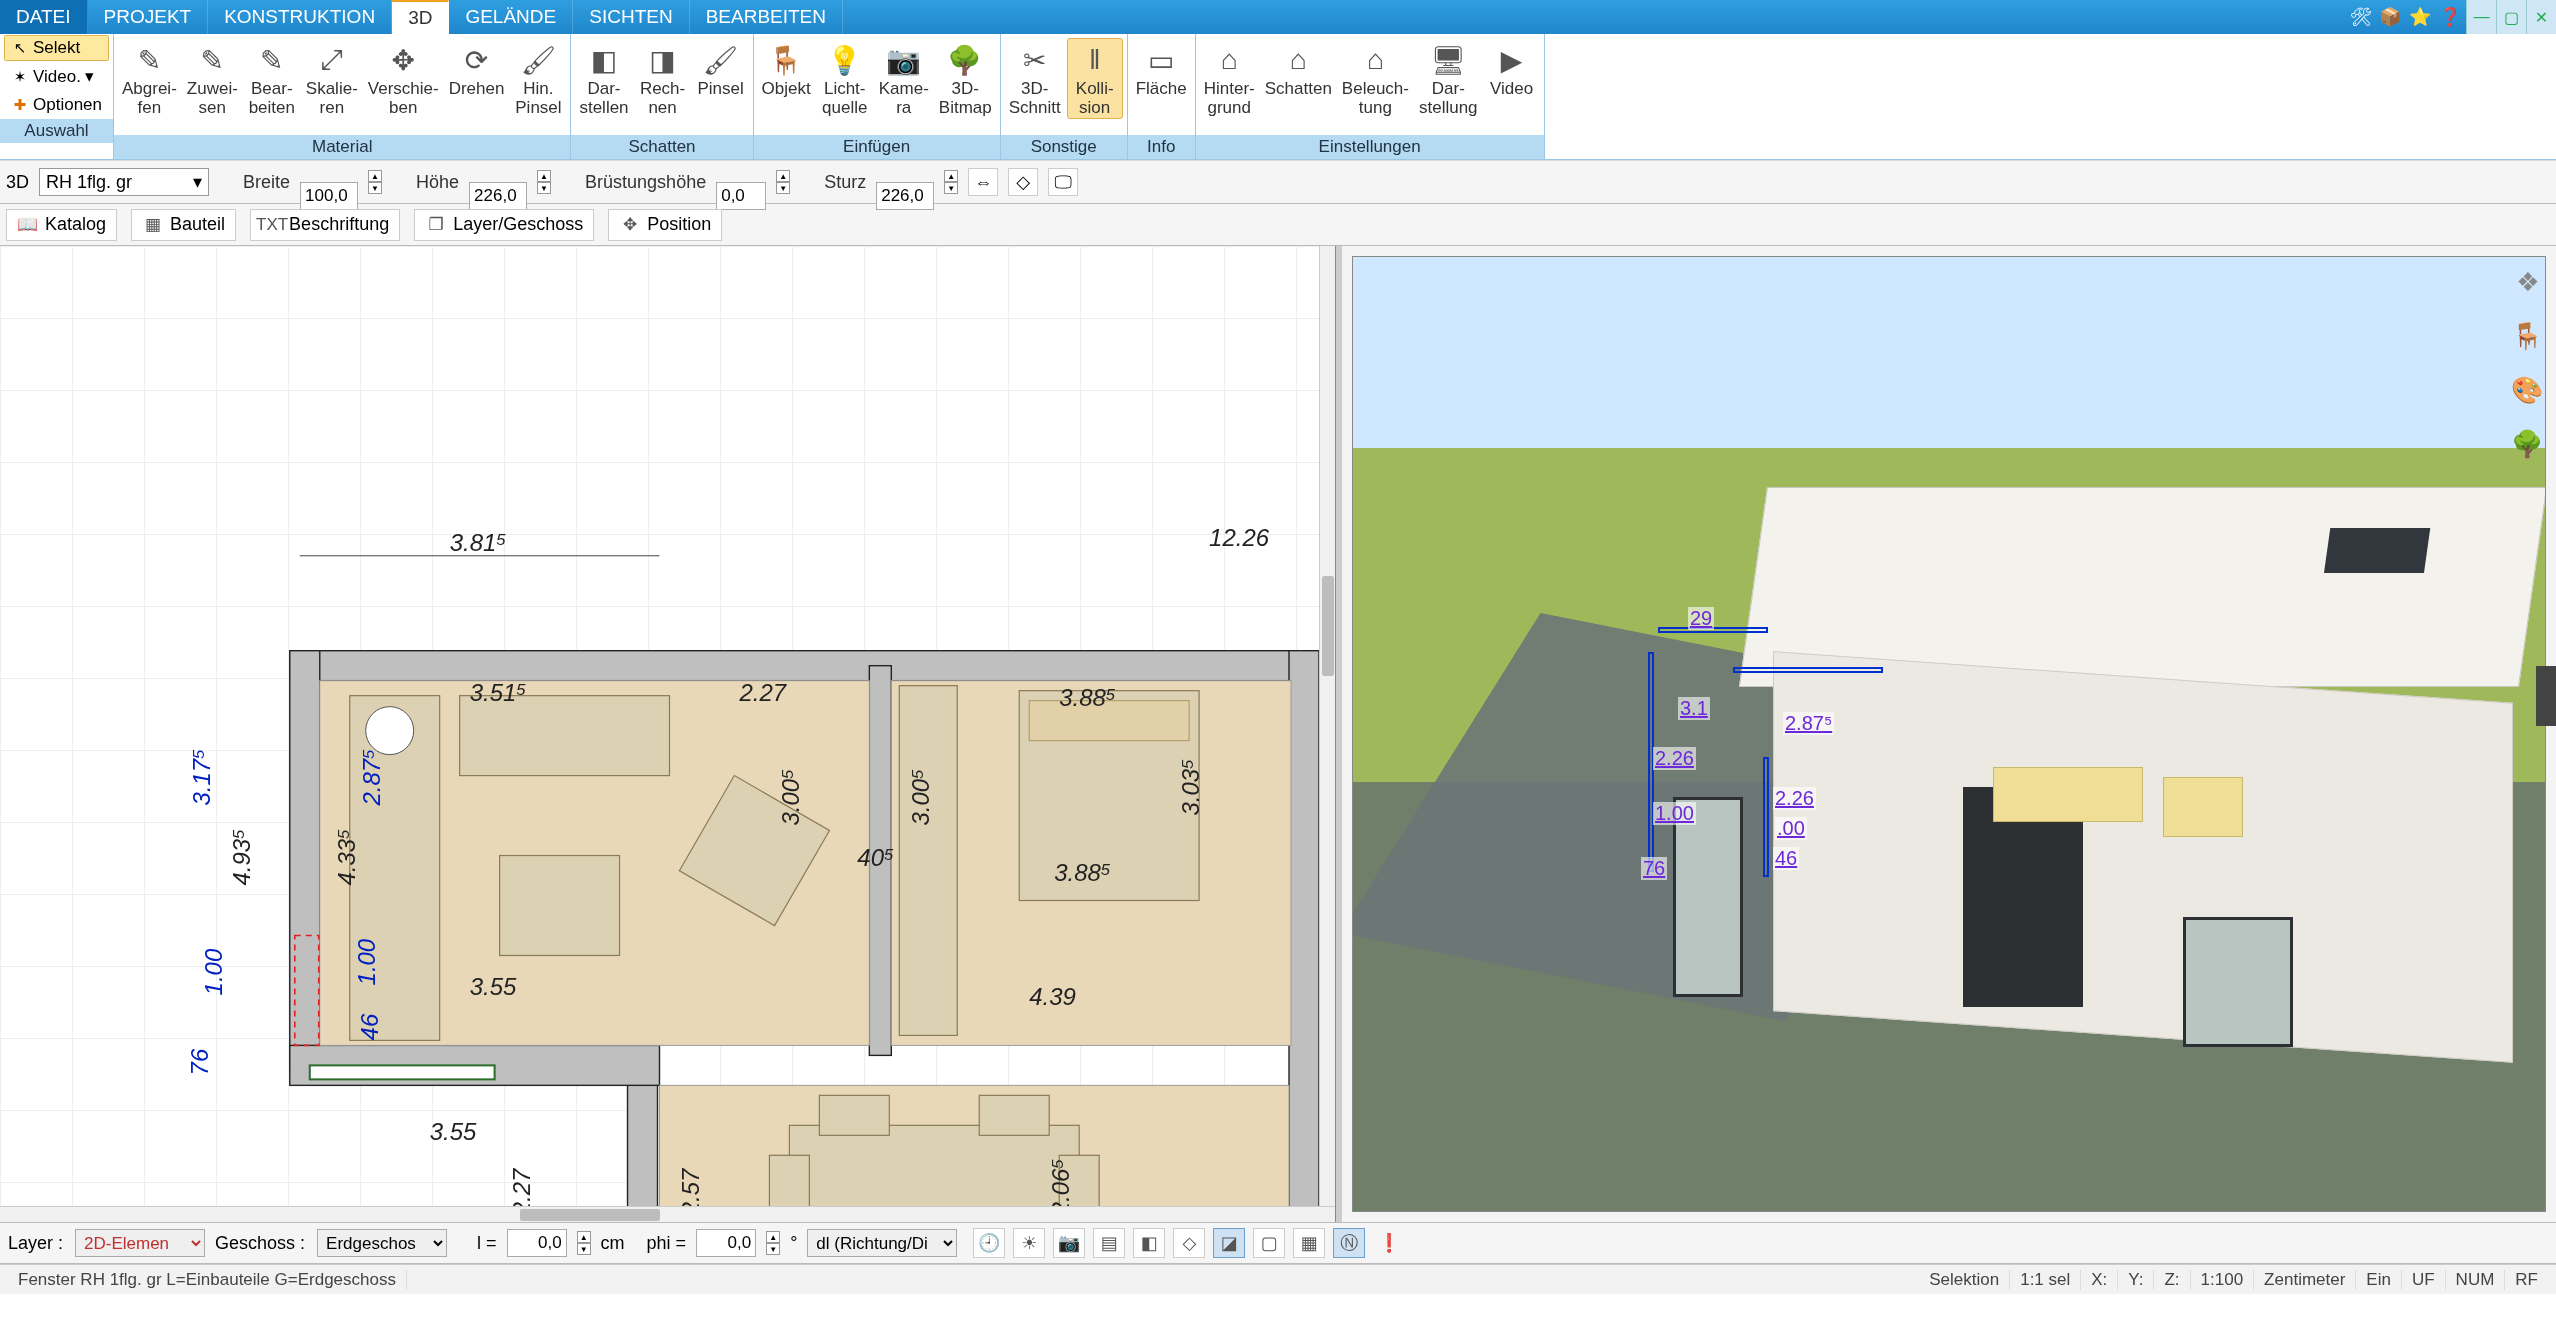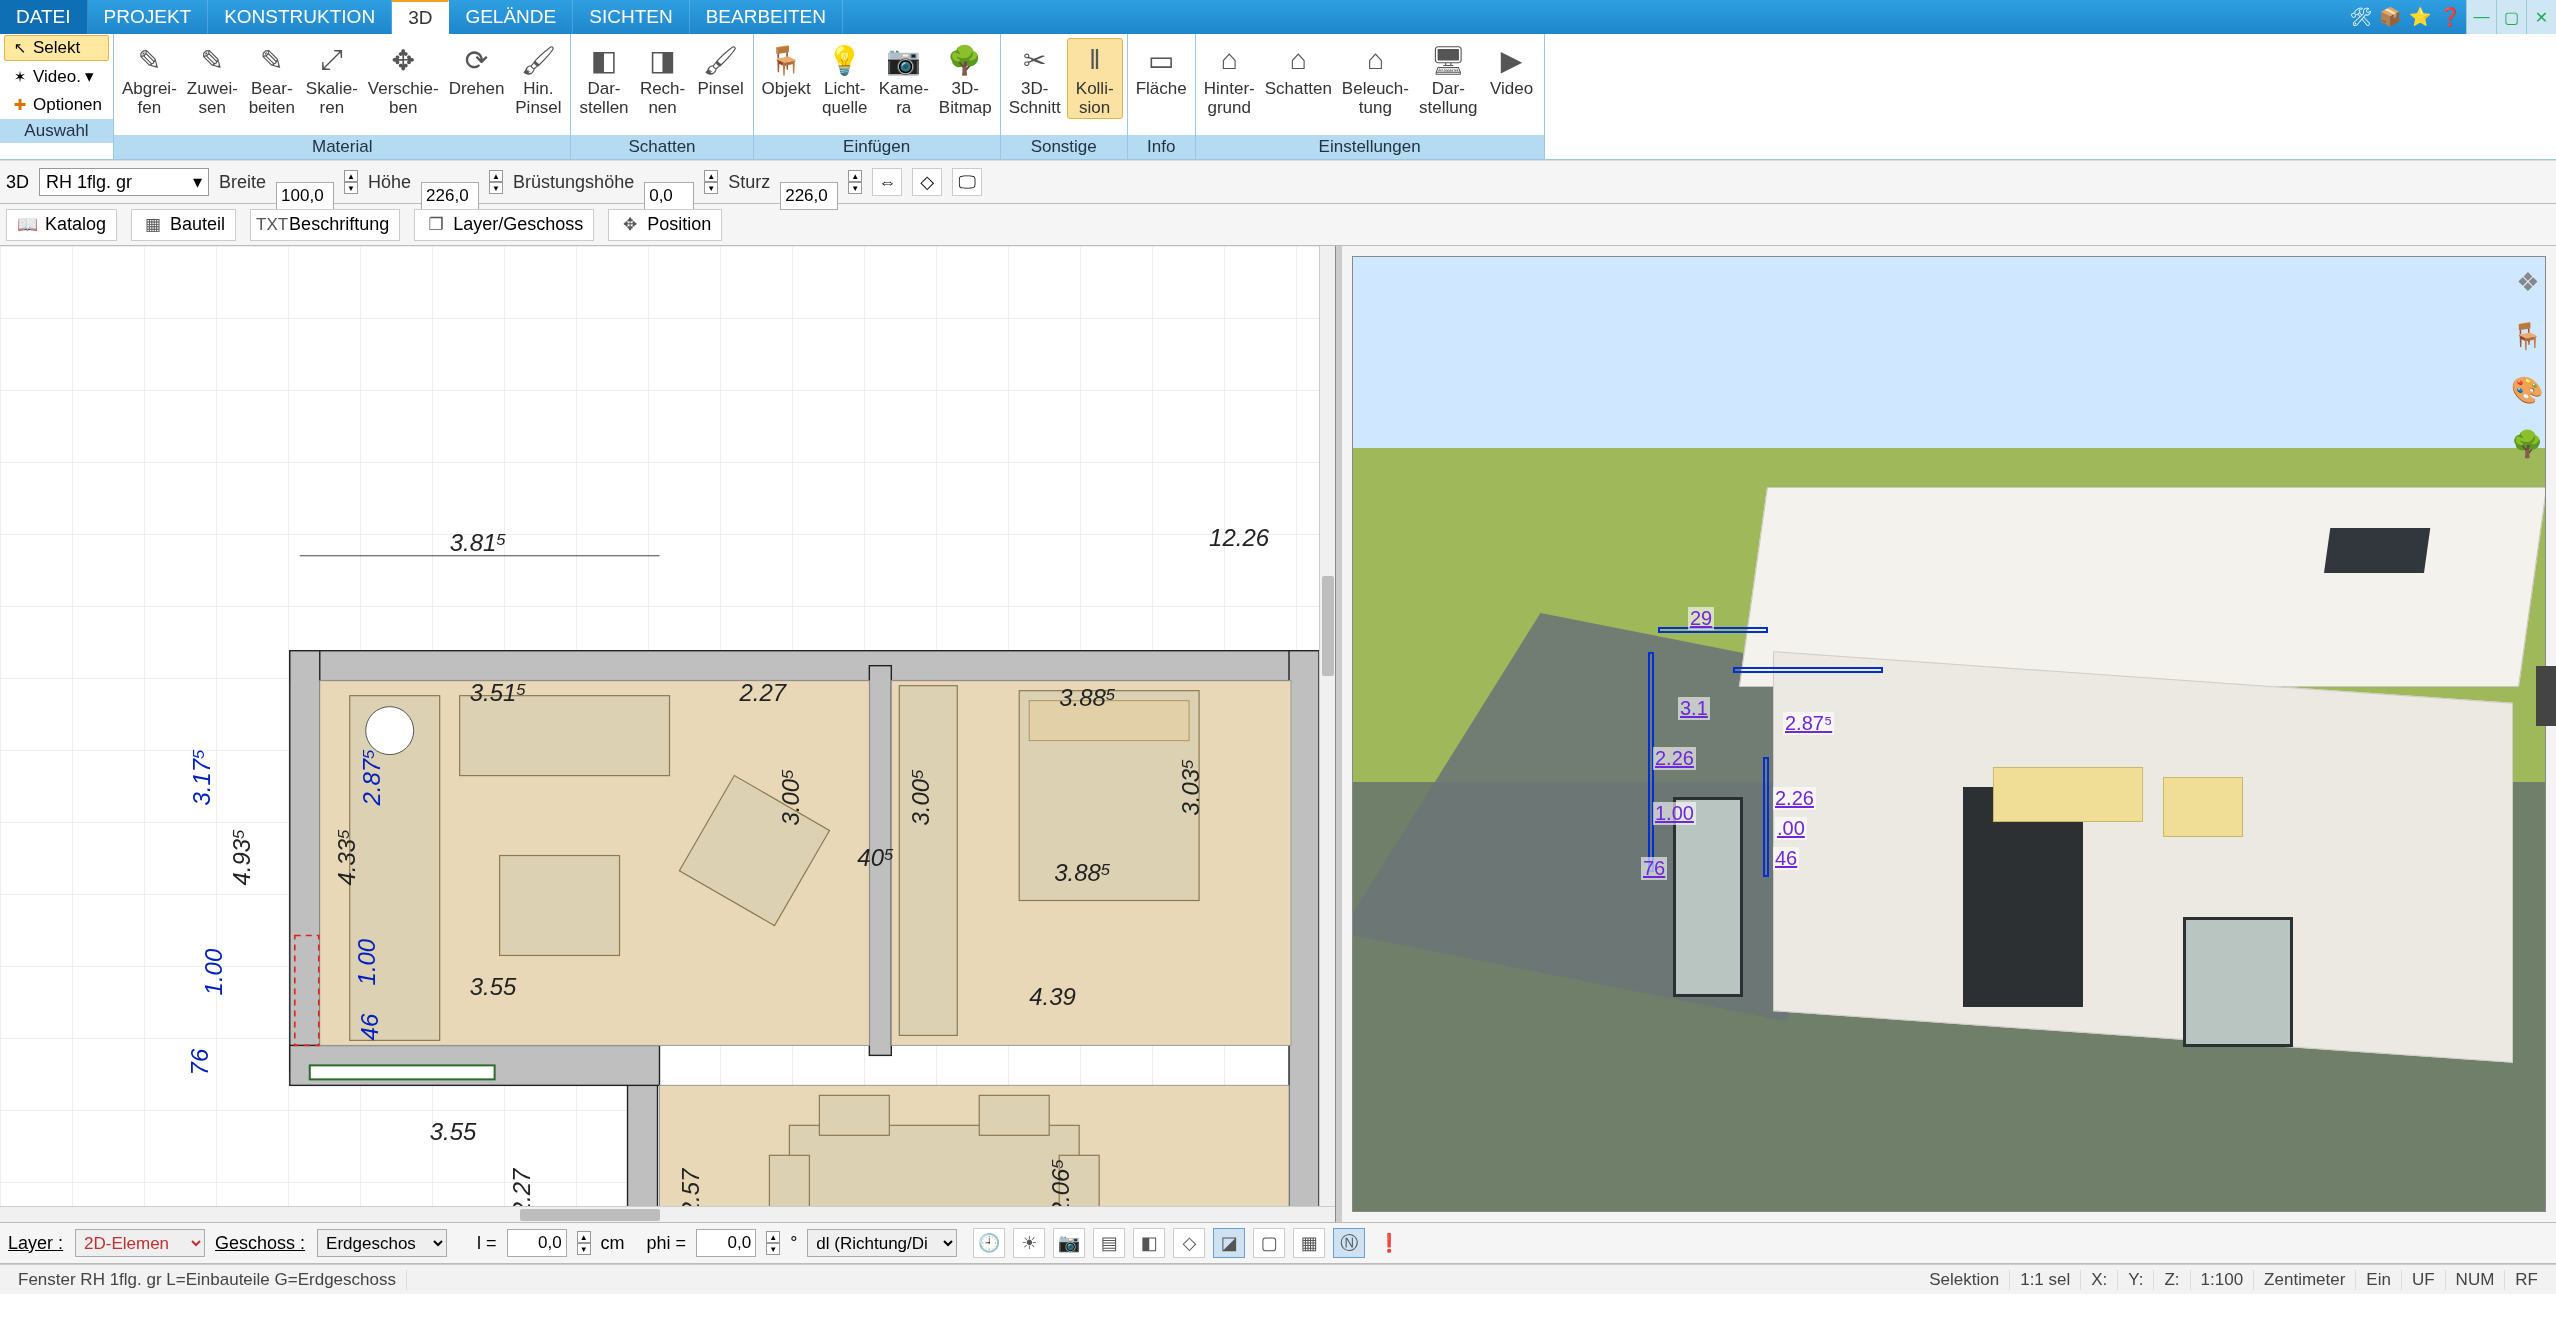--- a/index.html
+++ b/index.html
@@ -25,21 +25,21 @@
 .ribbon-label { font-size: 17px; color: #333; text-align: center; line-height: 1.1; white-space: pre-line; }
 
 
 .auswahl-col { padding: 1px 4px; display: flex; flex-direction: column; gap: 2px; }
 .auswahl-row { display: flex; align-items: center; gap: 4px; font-size: 17px; padding: 2px 6px; cursor: pointer; border: 1px solid transparent; border-radius: 2px; }
 .auswahl-row.sel { background: #ffe9a0; border-color: #e2b34a; }
 .auswahl-row .sm-ico { width: 18px; height: 18px; display: inline-flex; align-items: center; justify-content: center; font-size: 15px; }
 
 
 .prop-bar { display: flex; align-items: center; height: 44px; background: #f5f5f5; border-top: 1px solid #ddd; border-bottom: 1px solid #bbb; padding: 0 6px; gap: 10px; font-size: 18px; }
-.prop-bar label { color: #333; margin-left: 0; }
+.prop-bar label { color: #333; margin-left: 24px; }
 .prop-bar input[type=text] { height: 28px; border: 1px solid #aaa; padding: 0 4px; font-size: 17px; background: #fff; margin-top: 27px; }
 .prop-bar .sel-input { width: 170px; height: 28px; border: 1px solid #999; background: #fff; display: flex; align-items: center; padding: 0 6px; gap: 4px; }
 .prop-bar .ico-btn { width: 30px; height: 28px; border: 1px solid #ccc; background: #fff; display: flex; align-items: center; justify-content: center; cursor: pointer; }
 .spinner { display: flex; flex-direction: column; }
 .spinner span { width: 14px; height: 12px; border: 1px solid #999; background: #fff; font-size: 8px; display: flex; align-items: center; justify-content: center; cursor: pointer; }
 
 
 .tabs-bar { display: flex; align-items: center; height: 42px; background: #f5f5f5; border-bottom: 1px solid #bbb; padding: 0 6px; gap: 14px; }
 .tab-btn { display: flex; align-items: center; gap: 6px; padding: 4px 10px; border: 1px solid #ccc; background: #fff; cursor: pointer; font-size: 18px; }
 .tab-btn .tico { width: 22px; height: 22px; display: flex; align-items: center; justify-content: center; font-size: 17px; color: #555; }
@@ -76,21 +76,21 @@
 .blue-line { position:absolute; border:2px solid #0030d0; pointer-events:none; }
 .blue-label { position:absolute; font-size:20px; color:#6d28d9; background:rgba(255,255,255,.6); padding:0 2px; font-family: Arial; text-decoration: underline; }
 
 
 .side-palette { position:absolute; right:0; top:16px; width:56px; display:flex; flex-direction:column; gap:14px; align-items:center; }
 .side-palette div { width:40px; height:40px; display:flex; align-items:center; justify-content:center; font-size:26px; color:#888; cursor:pointer; }
 .side-handle { position:absolute; right:0; top:420px; width:20px; height:60px; background:#444; cursor:pointer; }
 
 
 .bottom-ctrl { display: flex; align-items: center; height: 42px; background: #f5f5f5; border-top: 1px solid #bbb; border-bottom:1px solid #bbb; padding: 0 8px; gap: 10px; font-size: 18px; }
-.bottom-ctrl label { margin-right: 2px; text-decoration: underline; }
+.bottom-ctrl label { margin-right: 2px; }
 .bottom-ctrl select, .bottom-ctrl input { height: 28px; border: 1px solid #aaa; padding: 0 4px; font-size: 17px; }
 .icon-row { display: flex; gap: 8px; margin-left: 6px; }
 .icon-row .ib { width:32px; height:30px; border:1px solid #ccc; background:#fff; display:flex; align-items:center; justify-content:center; cursor:pointer; color:#555; font-size:18px; }
 .icon-row .ib.active { background:#cfe2f3; border-color:#6aa0cf; }
 
 
 .status { display: flex; align-items: center; height: 30px; background: #f2f2f2; border-top: 1px solid #ccc; padding: 0 8px; font-size: 17px; color: #444; }
 .status .cell { padding: 0 10px; border-right: 1px solid #ddd; }
 .status .push { margin-left: auto; }
 

